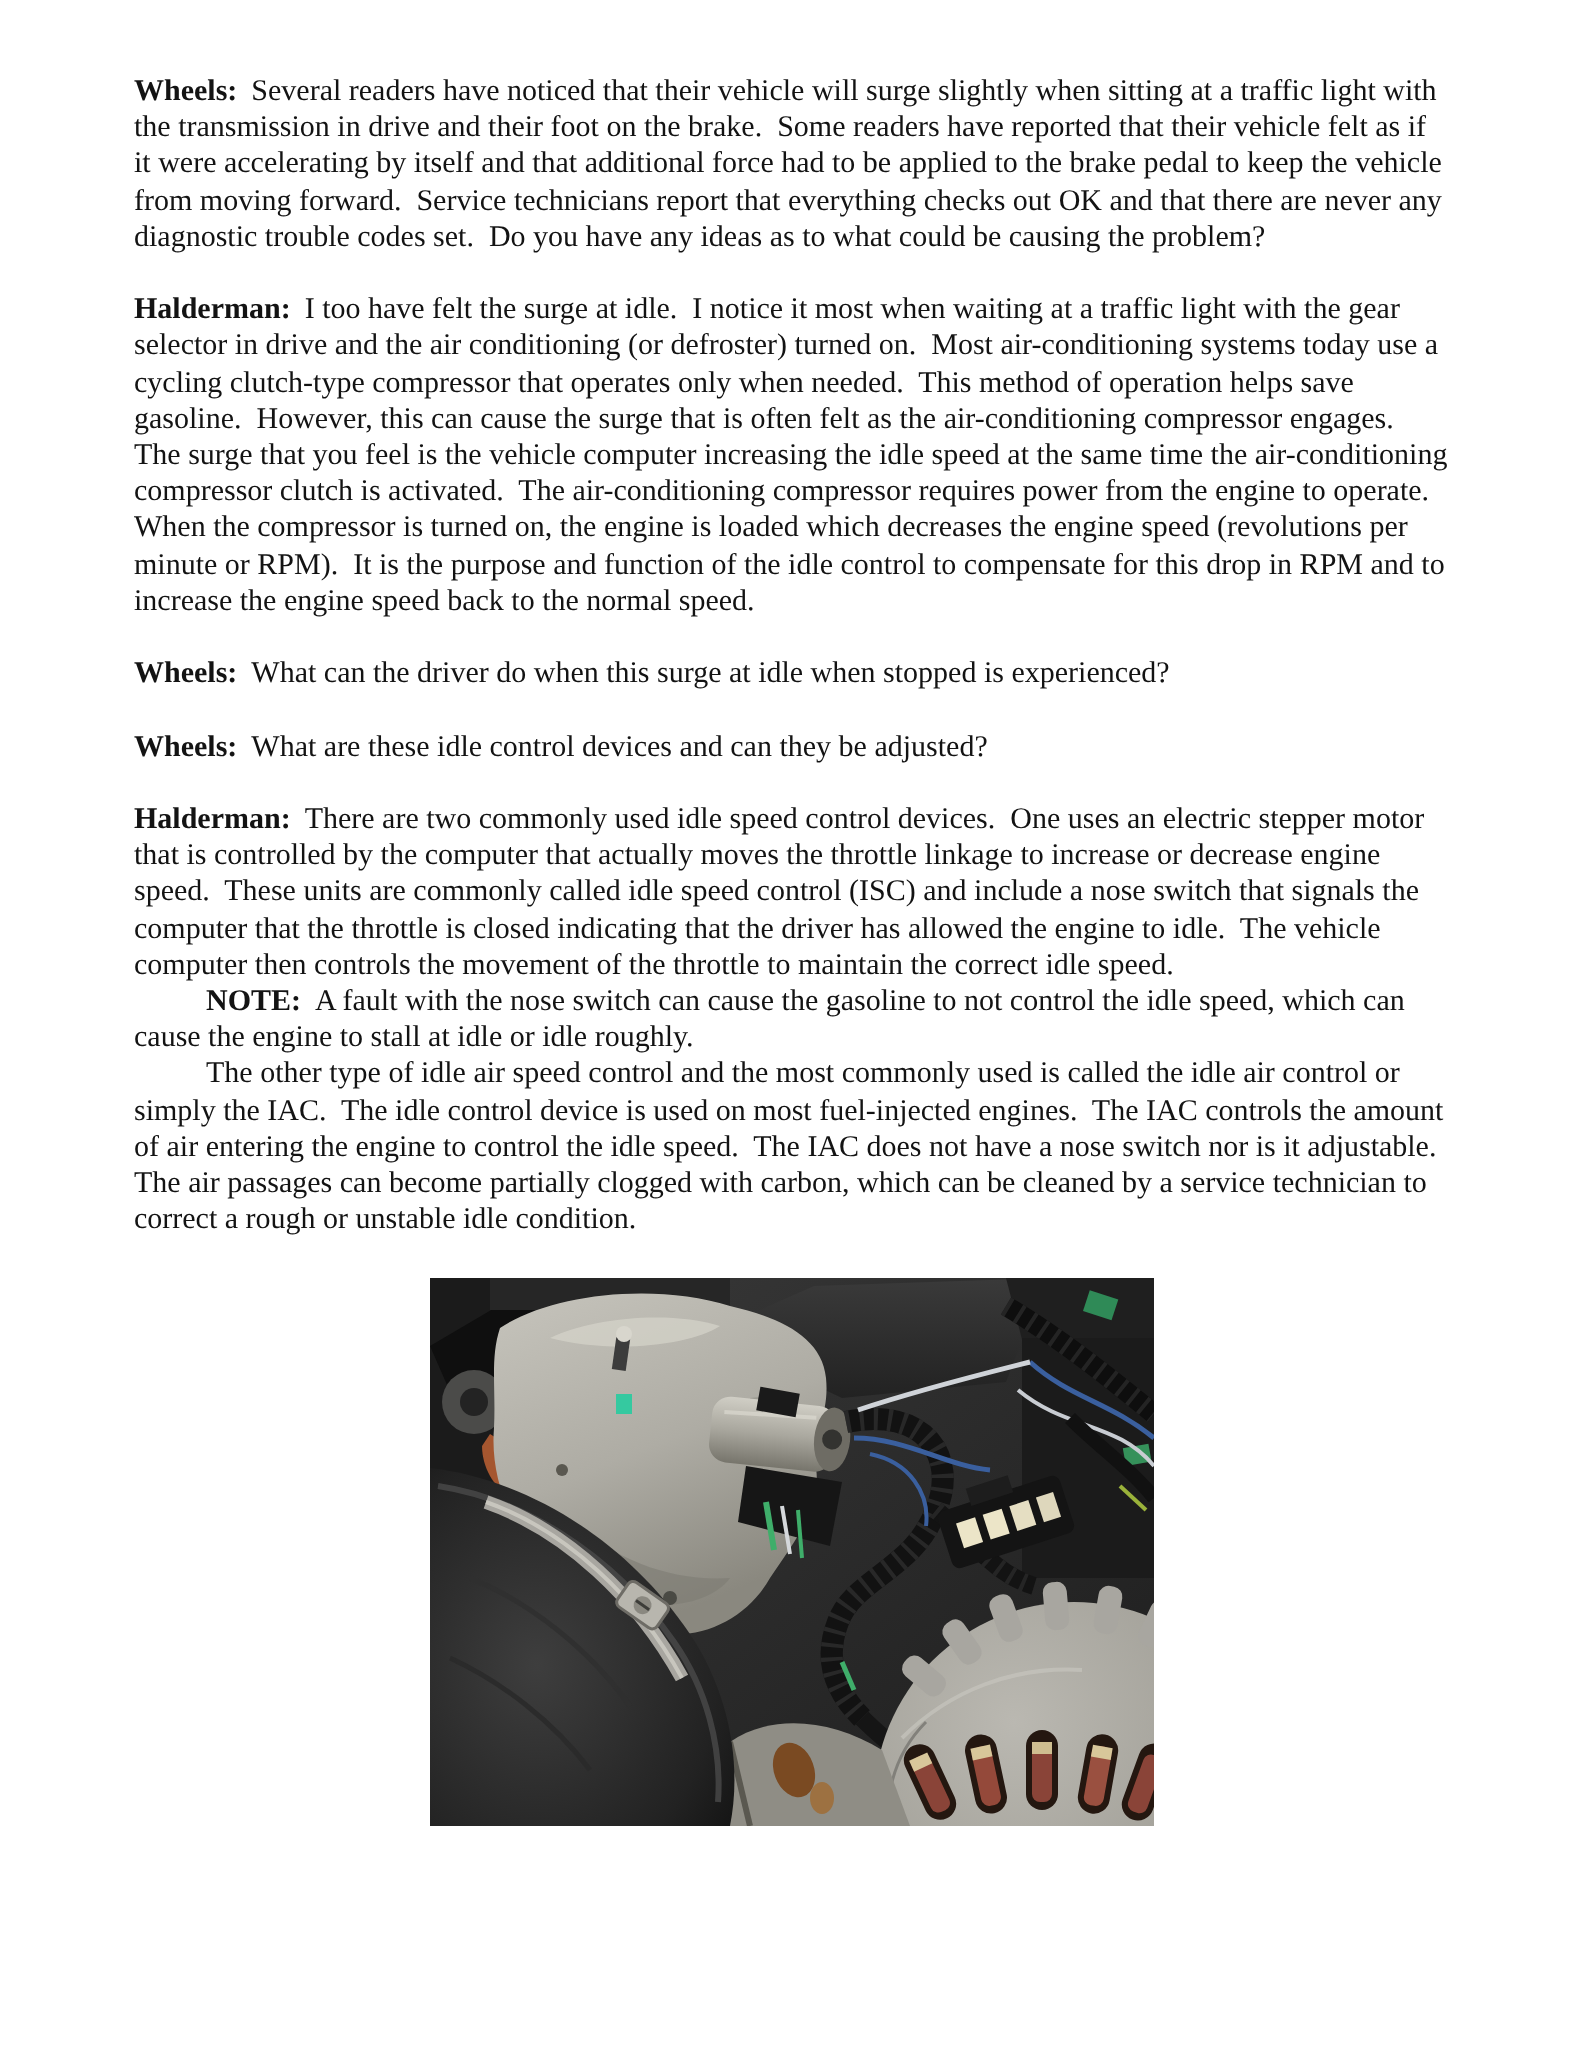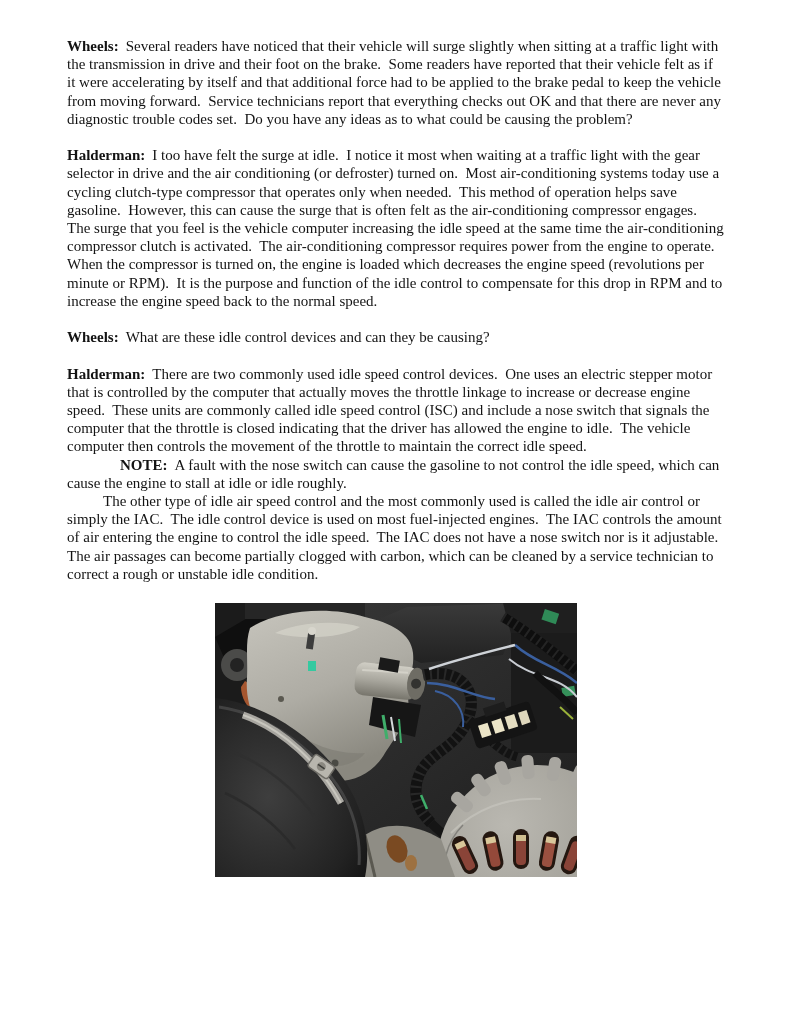--- a/index.html
+++ b/index.html
@@ -18,40 +18,41 @@
   p.para{
     margin:0 0 18.2px 0;
     font-size:15px;
     line-height:18.2px;
     white-space:pre-wrap;
     text-align:left;
   }
   p.cont{ margin:0; }
   p.indent{ text-indent:36px; }
   .speaker{ font-weight:bold; margin-right:7px;text-align:right; }
-  .note-label{ font-weight:bold; margin-right:7px;margin-left:17px; }
+  .note-label{ font-weight:bold; margin-right:7px; }
   figure.photo{
     margin:20px auto 0 auto;
     width:362px;height:274px;
     padding:0;display:block;
   }
   figure.photo svg{ display:block; }
 </style>
 </head>
 <body>
 
 <div class="page">
 
   <p class="para"><span class="speaker">Wheels:</span><span>Several readers have noticed that their vehicle will surge slightly when sitting at a traffic light with the transmission in drive and their foot on the brake.  Some readers have reported that their vehicle felt as if it were accelerating by itself and that additional force had to be applied to the brake pedal to keep the vehicle from moving forward.  Service technicians report that everything checks out OK and that there are never any diagnostic trouble codes set.  Do you have any ideas as to what could be causing the problem?</span></p>
 
   <p class="para"><span class="speaker">Halderman:</span><span>I too have felt the surge at idle.  I notice it most when waiting at a traffic light with the gear selector in drive and the air conditioning (or defroster) turned on.  Most air-conditioning systems today use a cycling clutch-type compressor that operates only when needed.  This method of operation helps save gasoline.  However, this can cause the surge that is often felt as the air-conditioning compressor engages.  The surge that you feel is the vehicle computer increasing the idle speed at the same time the air-conditioning compressor clutch is activated.  The air-conditioning compressor requires power from the engine to operate.  When the compressor is turned on, the engine is loaded which decreases the engine speed (revolutions per minute or RPM).  It is the purpose and function of the idle control to compensate for this drop in RPM and to increase the engine speed back to the normal speed.</span></p>
 
-
-
-  <p class="para"><span class="speaker">Wheels:</span><span>What are these idle control devices and can they be causing?</span></p>
+  <p class="para"><span class="speaker">Wheels:</span><span>What can the driver do when this surge at idle when stopped is experienced?</span></p>
+
+
+  <p class="para"><span class="speaker">Wheels:</span><span>What are these idle control devices and can they be adjusted?</span></p>
 
   <p class="para cont"><span class="speaker">Halderman:</span><span>There are two commonly used idle speed control devices.  One uses an electric stepper motor that is controlled by the computer that actually moves the throttle linkage to increase or decrease engine speed.  These units are commonly called idle speed control (ISC) and include a nose switch that signals the computer that the throttle is closed indicating that the driver has allowed the engine to idle.  The vehicle computer then controls the movement of the throttle to maintain the correct idle speed.</span></p>
 
   <p class="para cont indent"><span class="note-label">NOTE:</span><span>A fault with the nose switch can cause the gasoline to not control the idle speed, which can cause the engine to stall at idle or idle roughly.</span></p>
 
   <p class="para cont indent"><span>The other type of idle air speed control and the most commonly used is called the idle air control or simply the IAC.  The idle control device is used on most fuel-injected engines.  The IAC controls the amount of air entering the engine to control the idle speed.  The IAC does not have a nose switch nor is it adjustable.  The air passages can become partially clogged with carbon, which can be cleaned by a service technician to correct a rough or unstable idle condition.</span></p>
 
   <figure class="photo">
     <svg width="362" height="274" viewBox="0 0 362 274" xmlns="http://www.w3.org/2000/svg">
       <defs>

